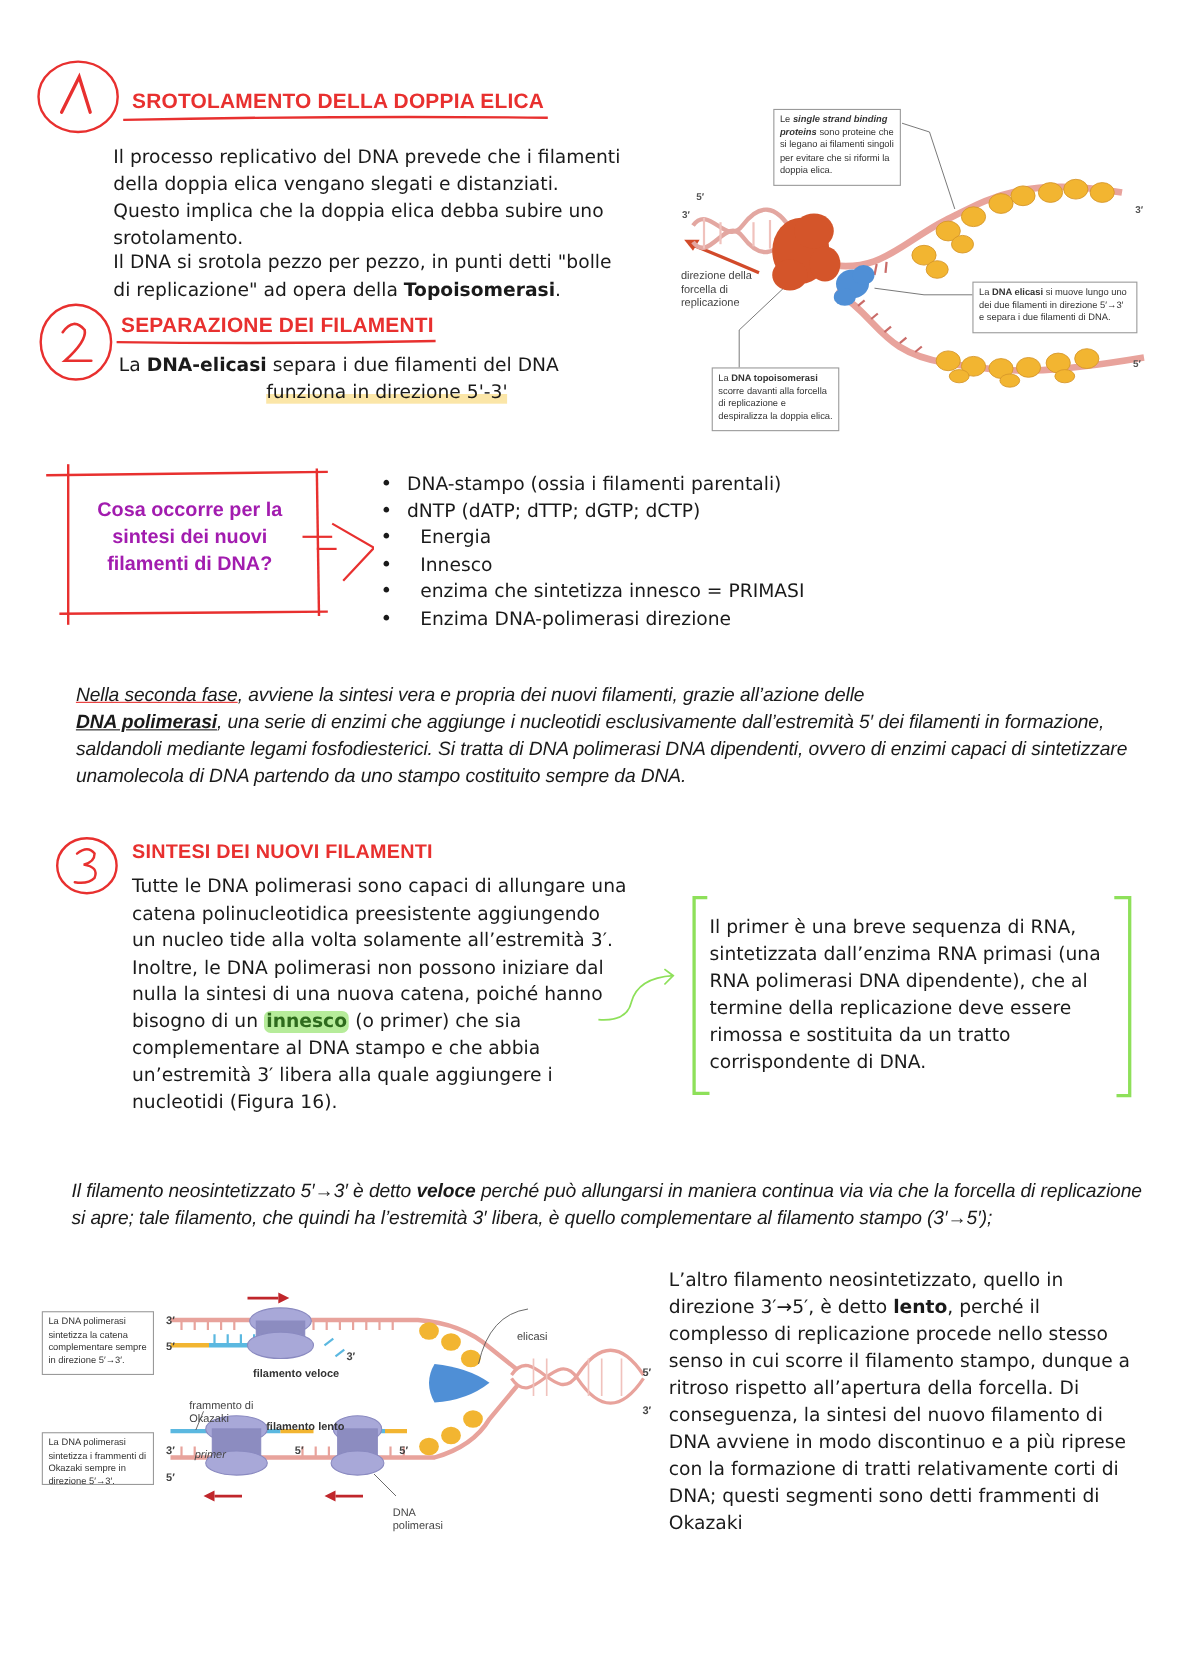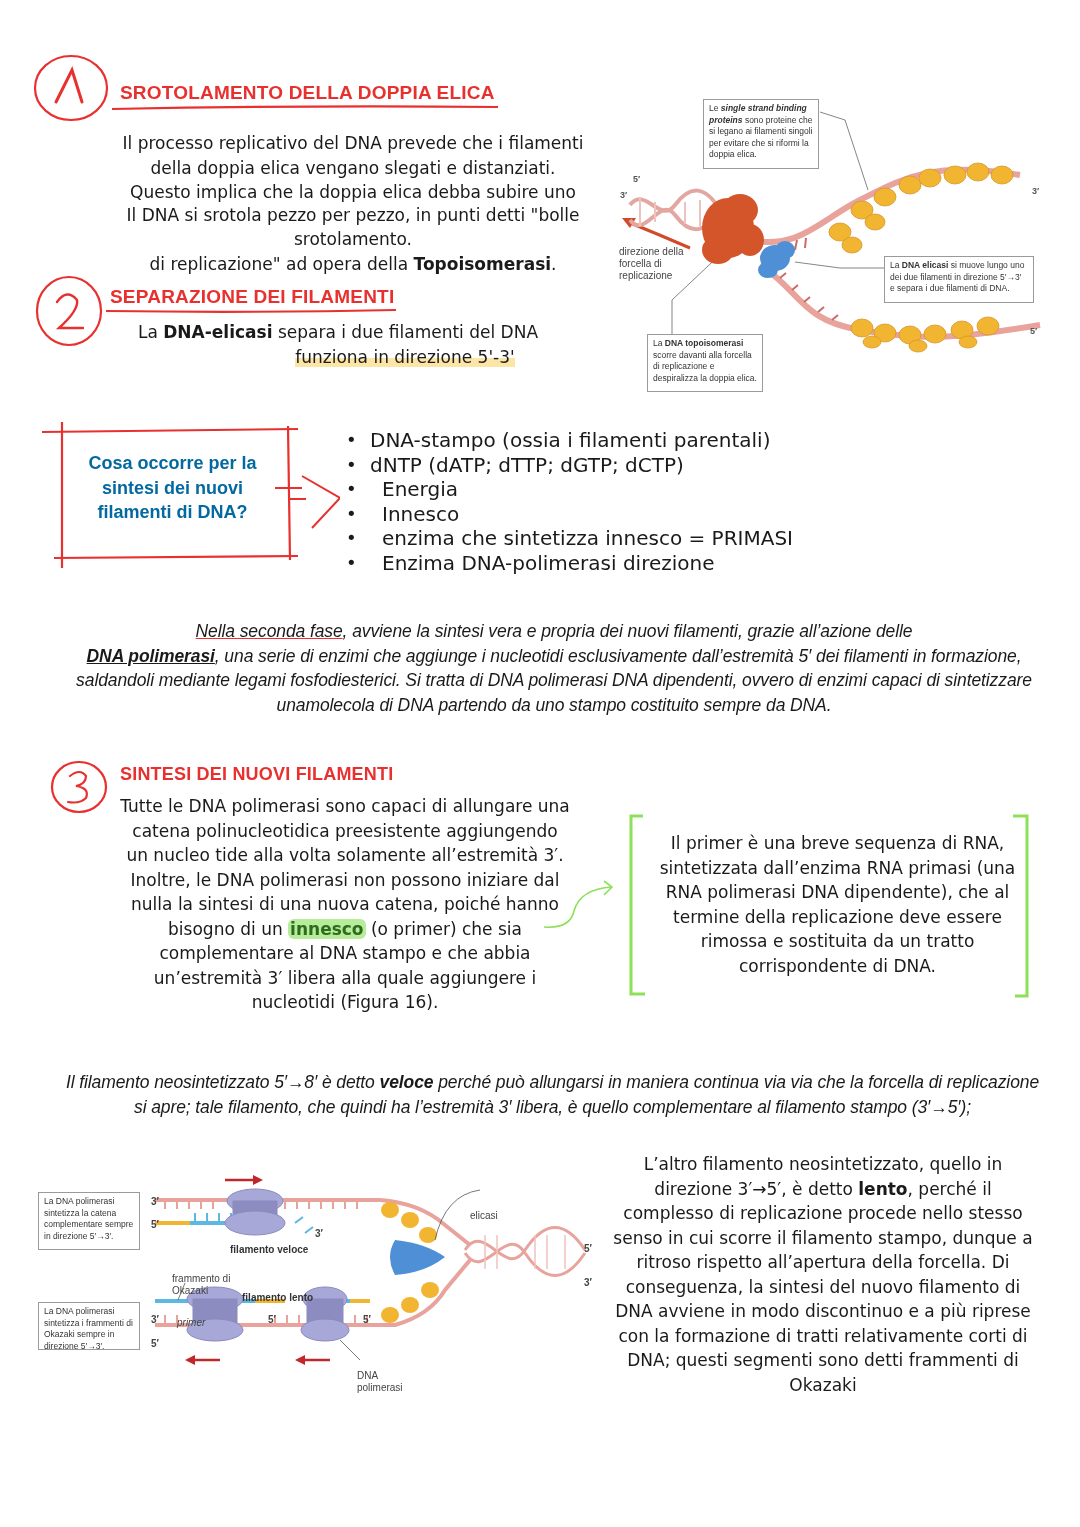--- a/index.html
+++ b/index.html
@@ -6,54 +6,54 @@
   body {
     width: 1080px; height: 1527px; position: relative; overflow: hidden;
     background: #ffffff; color: #1a1a1a;
     font-family: "DejaVu Sans", sans-serif;
   }
   .abs { position: absolute; }
   .sec-title {
     position: absolute; font-family: "Liberation Sans", sans-serif; font-weight: bold;
     color: #e8302f; font-size: 19px; letter-spacing: 0.2px; white-space: nowrap;
   }
-  .para { position: absolute; font-size: 17px; line-height: 24.5px; text-align: center; }
+  .para { position: absolute; font-size: 17px; line-height: 24.5px; }
   .para b { font-weight: bold; }
   .para p { margin: 0; }
   .figbox {
     position: absolute; border: 1px solid #9a9a9a; background: #fff;
     font-family: "Liberation Sans", sans-serif; font-size: 8.5px; line-height: 11.5px;
     padding: 3px 5px; color: #333; box-sizing: border-box;
   }
   .figlabel { position: absolute; font-family: "Liberation Sans", sans-serif; font-size: 10px; line-height: 12px; color: #444; }
   .narrow { font-family: "Liberation Sans", sans-serif; font-size: 17.5px; line-height: 24.5px; letter-spacing: -0.1px; font-style: italic; }
   ul.needs { list-style: none; margin: 0; padding: 0; }
-  ul.needs li { position: relative; padding-left: 30px; font-size: 20px; line-height: 24.5px; white-space: nowrap; }
+  ul.needs li { position: relative; padding-left: 30px; font-size: 17px; line-height: 24.5px; white-space: nowrap; }
   ul.needs li::before { content: "•"; position: absolute; left: 6px; top: 0; font-size: 18px; }
   .hl-yellow { background: linear-gradient(transparent 55%, #fbe6a8 55%); }
   .hl-green { background: #b6ec9a; border-radius: 6px; padding: 0 2px; font-weight: bold; color: #2e6b1d; }
 </style>
 </head>
 <body>
 
 <svg class="abs" style="left:30px;top:52px" width="82" height="72" viewBox="0 0 82 72">
   <ellipse cx="41" cy="36" rx="36" ry="32" fill="none" stroke="#e8302f" stroke-width="2.2"></ellipse>
   <path d="M26 50 L42 18 L52 50" fill="none" stroke="#e8302f" stroke-width="3" stroke-linecap="round"></path>
 </svg>
 <div class="sec-title" style="left:120px;top:82px">SROTOLAMENTO DELLA DOPPIA ELICA</div>
 <svg class="abs" style="left:110px;top:104px" width="390" height="8">
     <path d="M2 5 Q200 1 388 3" stroke="#e8302f" stroke-width="2.2" fill="none"></path>
   </svg>
 
 <div class="para" style="left:103px;top:131px;width:500px">
   <p>Il processo replicativo del DNA prevede che i filamenti</p>
   <p>della doppia elica vengano slegati e distanziati.</p>
   <p>Questo implica che la doppia elica debba subire uno</p>
+  <p>srotolamento.</p>
   <p style="margin-top:-2px">Il DNA si srotola pezzo per pezzo, in punti detti "bolle</p>
-  <p>srotolamento.</p>
   <p><span>di replicazione" ad opera della </span><b>Topoisomerasi</b><span>.</span></p>
 </div>
 
 <svg class="abs" style="left:600px;top:90px" width="460" height="310" viewBox="0 0 460 310">
 
   <path d="M220 22 L245 30 L268 100" stroke="#666" fill="none" stroke-width="0.8"></path>
   <path d="M195 172 L240 178 L285 178" stroke="#666" fill="none" stroke-width="0.8"></path>
   <path d="M125 160 L72 210 L72 245" stroke="#666" fill="none" stroke-width="0.8"></path>
 
   <path d="M90 158 Q60 145 28 132" stroke="#d24a2a" stroke-width="3" fill="none"></path>
@@ -152,21 +152,21 @@
 
 <svg class="abs" style="left:40px;top:420px" width="300" height="150" viewBox="0 0 300 150">
   <path d="M2 12 L258 9" stroke="#e8302f" stroke-width="2.2"></path>
   <path d="M14 138 L258 136" stroke="#e8302f" stroke-width="2.2"></path>
   <path d="M22 2 L22 148" stroke="#e8302f" stroke-width="2.2"></path>
   <path d="M248 6 L250 140" stroke="#e8302f" stroke-width="2.2"></path>
   <path d="M235 68 L262 68" stroke="#e8302f" stroke-width="2"></path>
   <path d="M248 79 L266 79" stroke="#e8302f" stroke-width="2"></path>
   <path d="M262 56 L300 78 L272 108" stroke="#e8302f" stroke-width="2" fill="none"></path>
 </svg>
-<div class="abs" style="left:70px;top:451px;width:205px;text-align:center;font-family:'Liberation Sans',sans-serif;font-weight:bold;font-size:18px;line-height:24.5px;color:#0369a1">Cosa occorre per la sintesi dei nuovi filamenti di DNA?</div>
+<div class="abs" style="left:70px;top:451px;width:205px;text-align:center;font-family:'Liberation Sans',sans-serif;font-weight:bold;font-size:18px;line-height:24.5px;color:#a21caf">Cosa occorre per la sintesi dei nuovi filamenti di DNA?</div>
 
 <ul class="needs abs" style="left:340px;top:428px">
   <li>DNA-stampo (ossia i filamenti parentali)</li>
   <li> dNTP (dATP; dTTP; dGTP; dCTP)</li>
   <li style="padding-left:42px">Energia</li>
   <li style="padding-left:42px">Innesco</li>
   <li style="padding-left:42px">enzima che sintetizza innesco = PRIMASI</li>
   <li style="padding-left:42px">Enzima DNA-polimerasi direzione</li>
 </ul>
 
@@ -187,21 +187,21 @@
   <path d="M4 52 Q30 54 34 36 Q40 14 72 12" fill="none" stroke="#8ee05a" stroke-width="1.6"></path>
   <path d="M64 6 L72 12 L64 20" fill="none" stroke="#8ee05a" stroke-width="1.6"></path>
 </svg>
 <svg class="abs" style="left:625px;top:812px" width="410" height="188" viewBox="0 0 410 188">
   <path d="M18 4 L6 4 L6 182 L20 182" fill="none" stroke="#8ee05a" stroke-width="3"></path>
   <path d="M388 4 L402 4 L402 184 L390 184" fill="none" stroke="#8ee05a" stroke-width="3"></path>
 </svg>
 <div class="para" style="left:645px;top:831px;width:385px">Il primer è una breve sequenza di RNA, sintetizzata dall’enzima RNA primasi (una RNA polimerasi DNA dipendente), che al termine della replicazione deve essere rimossa e sostituita da un tratto corrispondente di DNA.</div>
 
 <div class="para narrow" style="left:65px;top:1070px;width:975px">
-  <span>Il filamento neosintetizzato 5′→8′ è detto </span><b>veloce</b><span> perché può allungarsi in maniera continua via via che la forcella di replicazione si apre; tale filamento, che quindi ha l’estremità 3′ libera, è quello complementare al filamento stampo (3′→5′);</span>
+  <span>Il filamento neosintetizzato 5′→3′ è detto </span><b>veloce</b><span> perché può allungarsi in maniera continua via via che la forcella di replicazione si apre; tale filamento, che quindi ha l’estremità 3′ libera, è quello complementare al filamento stampo (3′→5′);</span>
 </div>
 
 <svg class="abs" style="left:145px;top:1165px" width="455" height="235" viewBox="0 0 455 235">
 
   <line x1="80" y1="15" x2="108" y2="15" stroke="#c0262b" stroke-width="2.5"></line>
     <polygon points="108,10 118,15 108,20" fill="#c0262b"></polygon>
 
   <path d="M10 35 L235 35 Q275 38 300 60 L325 80" stroke="#e8a39c" stroke-width="4" fill="none"></path>
   <g stroke="#e8a39c" stroke-width="2">
       <line x1="20" y1="35" x2="20" y2="44"></line>

